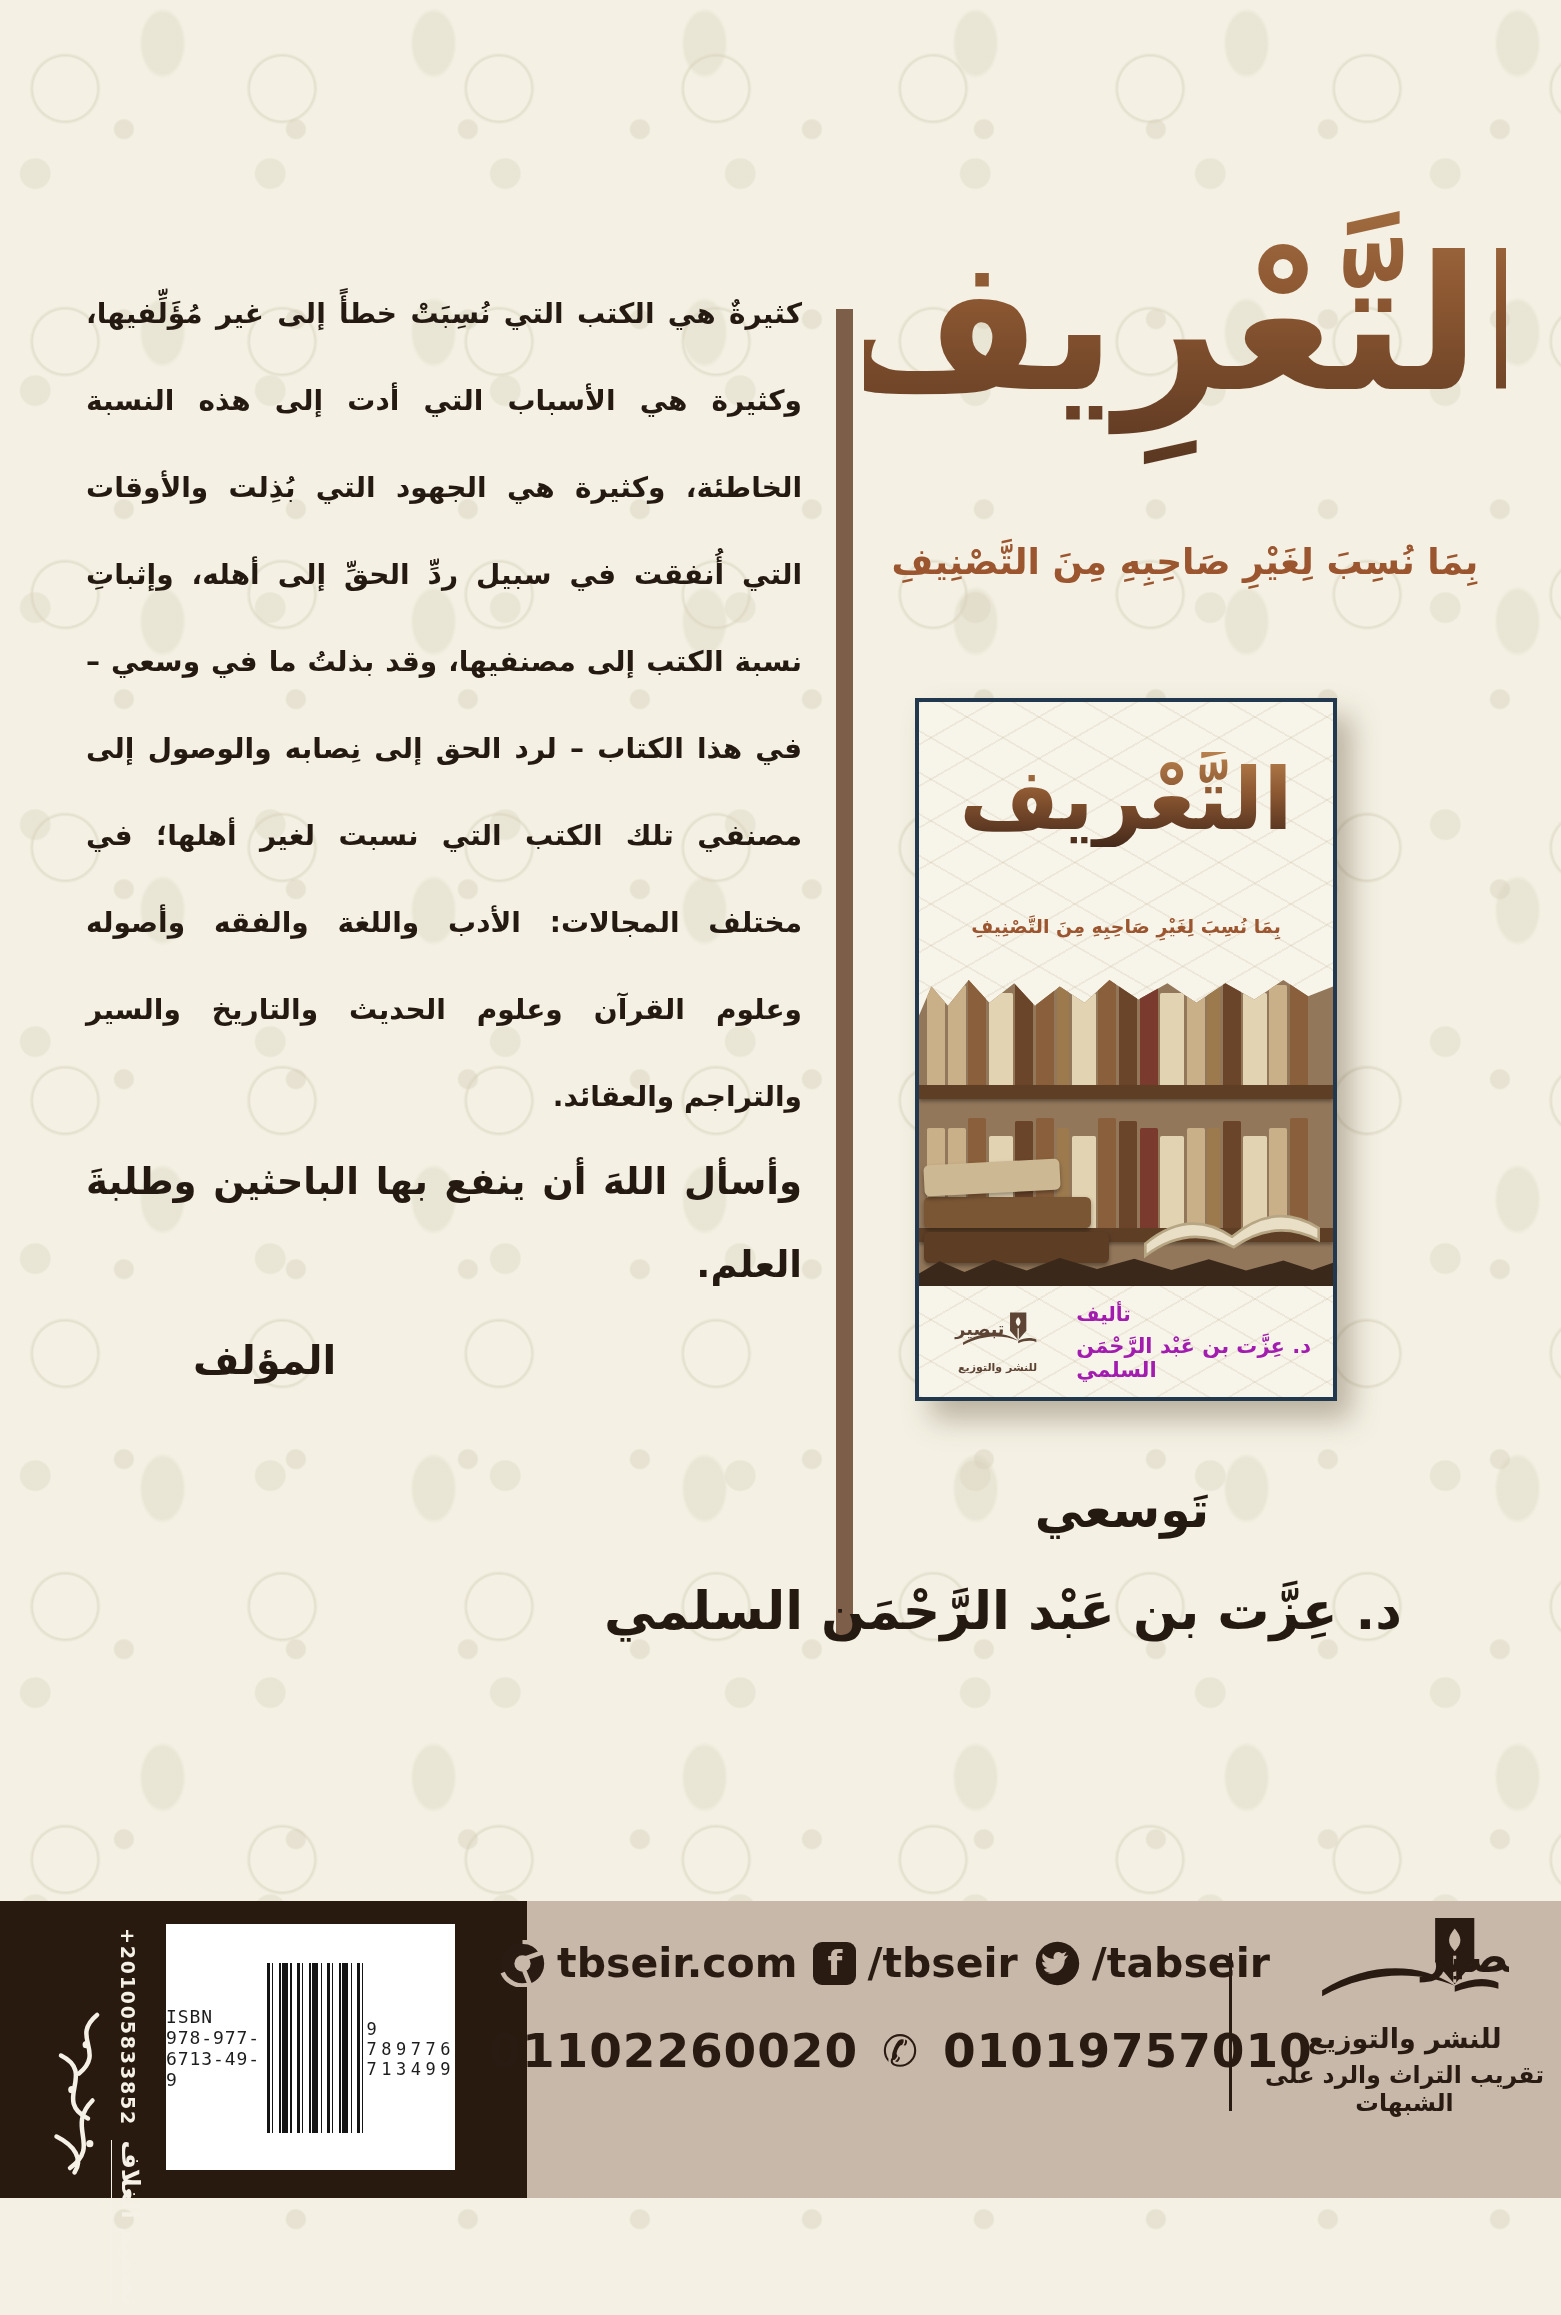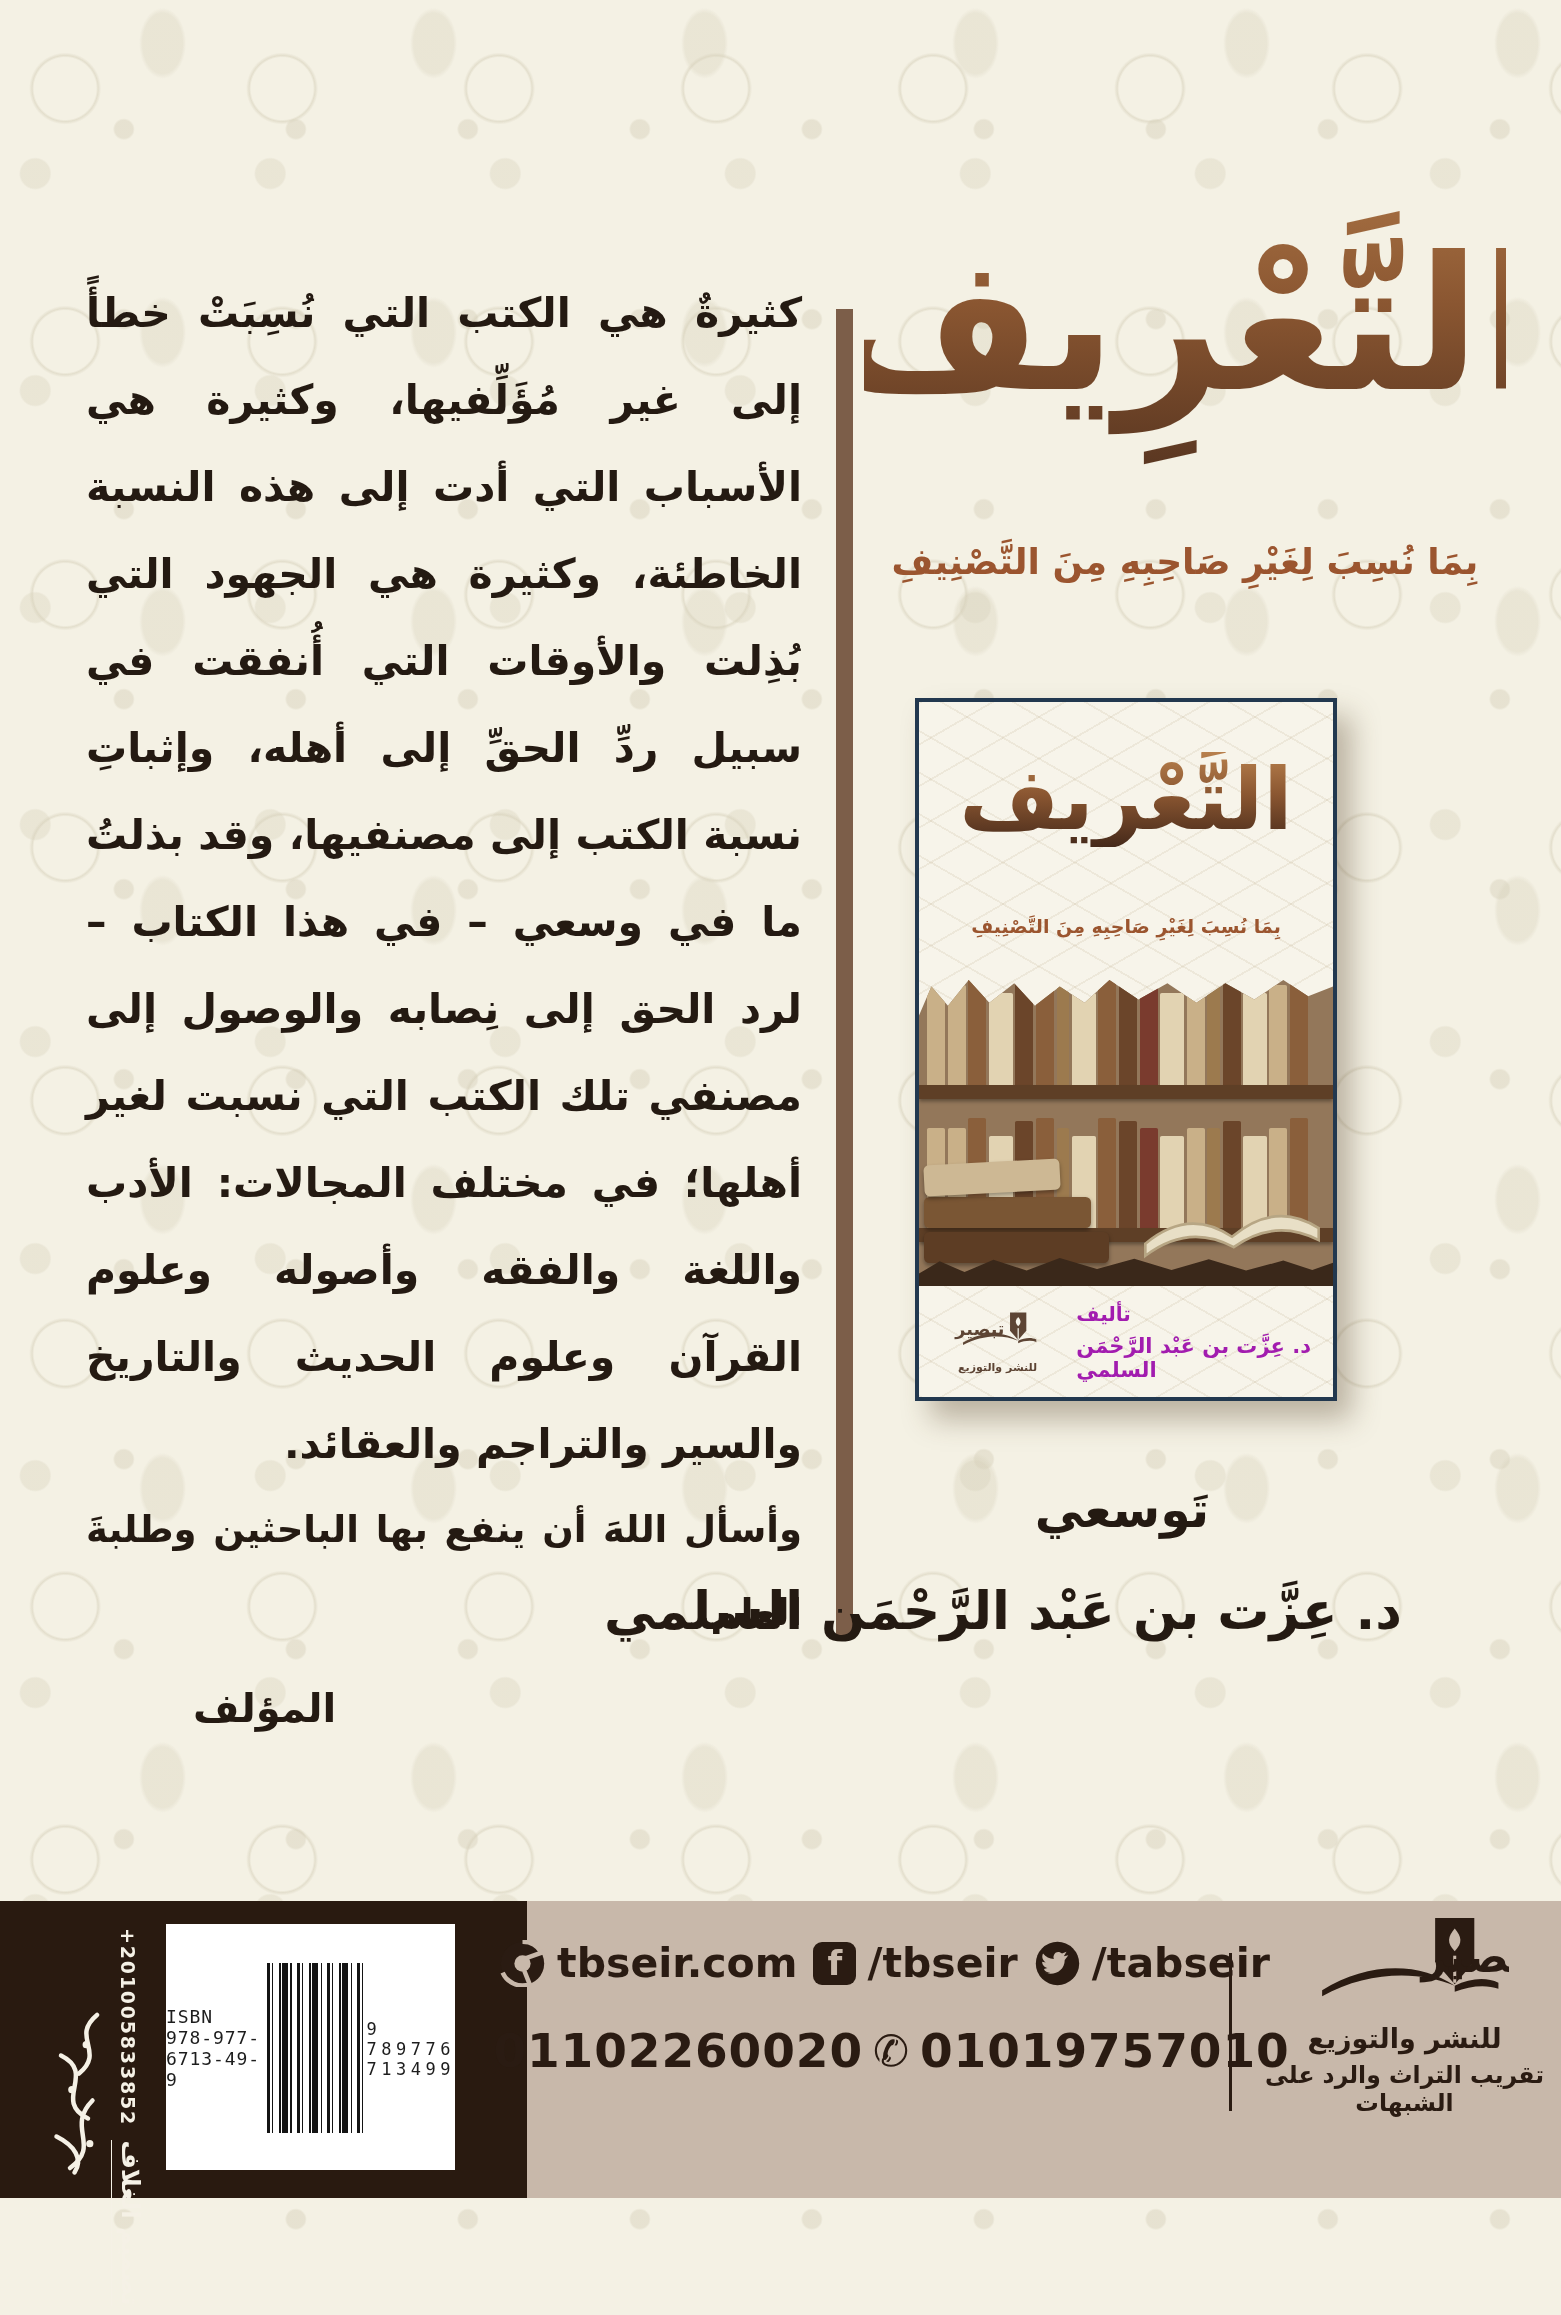--- a/index.html
+++ b/index.html
@@ -25,21 +25,21 @@
   }
   .main-subtitle{
     position:absolute;left:882px;top:541px;width:606px;text-align:center;
     font-size:36px;font-weight:bold;color:#9b552f;direction:rtl;
   }
   
   .blurb{
     position:absolute;left:86px;top:270px;width:716px;direction:rtl;
     text-align:justify;color:#241a12;font-weight:bold;
   }
-  .blurb p{margin:0;font-size:41px;line-height:87px;}
+  .blurb p{margin:0;font-size:28px;line-height:87px;}
   .blurb p.small{font-size:37px;line-height:83px;}
   .blurb p.sig{font-size:40px;text-align:left;padding-left:107px;line-height:83px;margin-top:12.7px;}
   .sep-bar{position:absolute;left:836px;top:309px;width:17px;height:1330px;background:#7c5e49;}
   
   .cover{
     position:absolute;left:915px;top:698px;width:414px;height:695px;
     border:4.5px solid #22384f;background:#f7f4ea;overflow:hidden;
     box-shadow:14.5px 18px 27px rgba(80,60,35,.35);
   }
   .cover .geo{
@@ -112,21 +112,21 @@
       #141414 11.8px 13.6px,#fff 13.6px 15.4px,
       #141414 15.4px 21px,#fff 21px 23.5px,
       #141414 23.5px 25px,#fff 25px 30px);}
   .digits{font-family:"DejaVu Sans Mono", monospace;font-size:17px;color:#1d1d1d;letter-spacing:4.5px;margin-top:5.4px;}
   .f-taupe{position:absolute;left:527px;top:0;width:1034px;height:100%;background:#c8b8aa;color:#2a1b12;}
   .social-row{position:absolute;left:9px;top:38px;width:697px;display:flex;justify-content:center;align-items:center;gap:16px;}
   .social-item{display:flex;align-items:center;gap:11px;font-size:41px;font-weight:bold;}
   .icn{width:47px;height:47px;flex:0 0 auto;}
   .fb{width:43px;height:43px;border-radius:9px;background:#2a1b12;color:#c8b8aa;
       display:flex;align-items:center;justify-content:center;font-size:34px;font-weight:bold;}
-  .phones-row{position:absolute;left:16px;top:122px;width:697px;display:flex;justify-content:center;align-items:center;gap:10px;
+  .phones-row{position:absolute;left:25px;top:122px;width:697px;display:flex;justify-content:center;align-items:center;gap:24px;
     font-size:47px;font-weight:bold;letter-spacing:0.9px;text-align:center;}
   .phone-glyph{font-size:43px;}
   .v-div{position:absolute;left:702px;top:52px;width:2.7px;height:158px;background:#2a1b12;}
   .pub-block{position:absolute;left:728px;top:11px;width:299px;text-align:center;direction:rtl;}
   .pub-type{font-size:27px;font-weight:bold;margin-top:-5.4px;}
   .pub-tag{font-size:23.5px;font-weight:bold;margin-top:7.2px;}
   .sig-svg{position:absolute;left:34px;top:100px;}
   
   [data-interactable]{outline:none;}
 </style>

